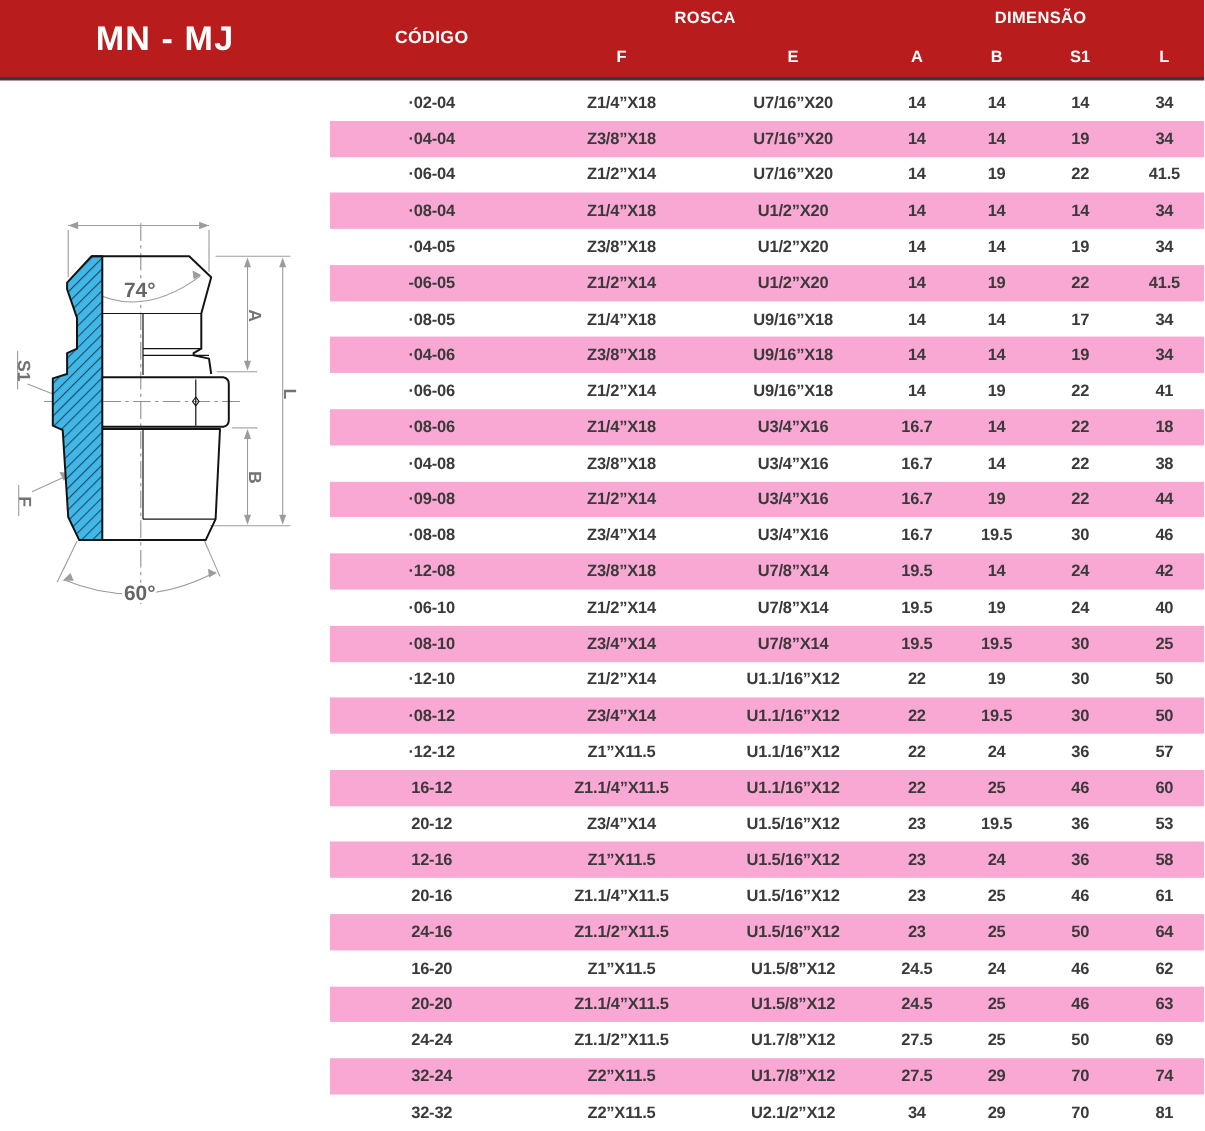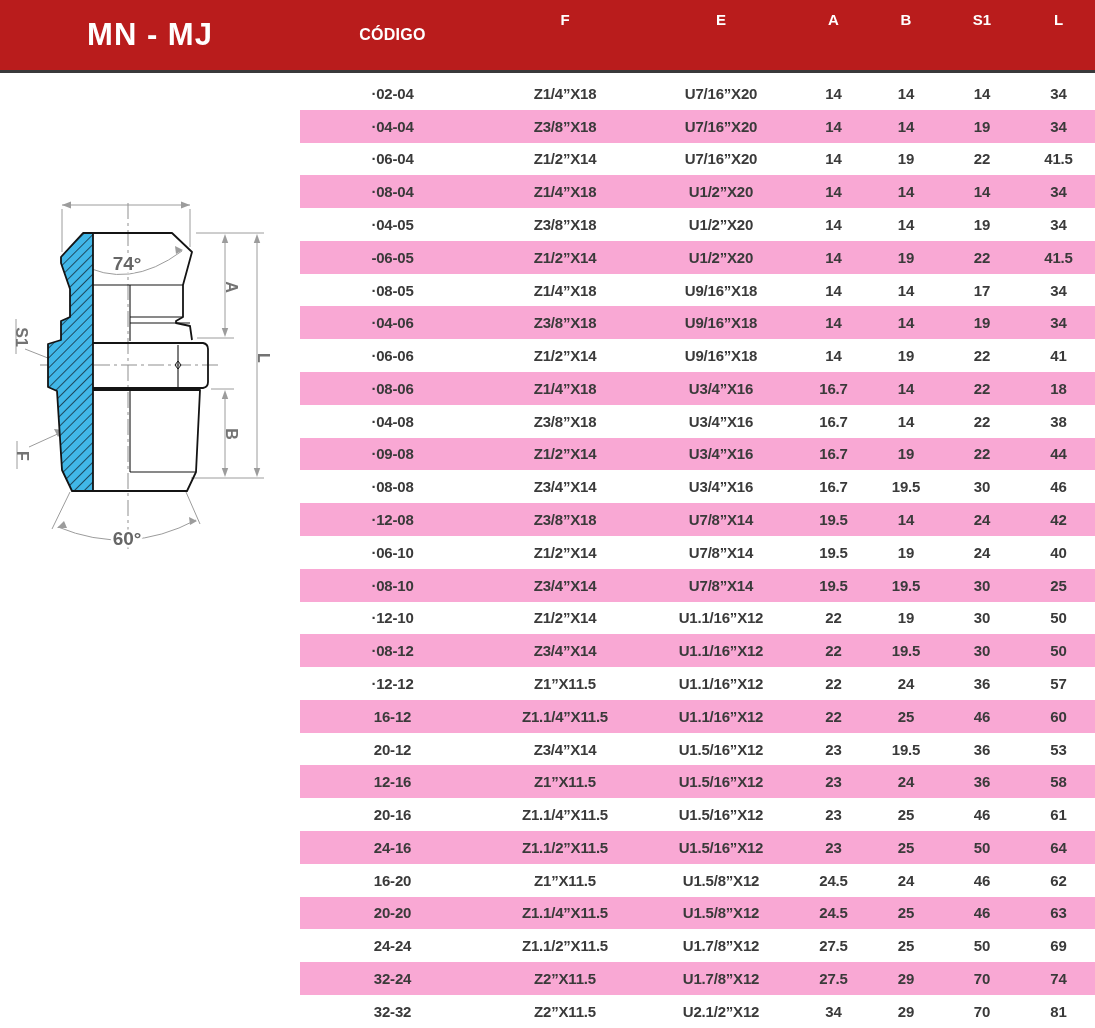--- a/index.html
+++ b/index.html
@@ -42,26 +42,28 @@
 </style>
 </head>
 <body>
 
 <div class="app">
 
   <div class="header">
     <div class="h-title">MN - MJ</div>
     <div class="h-codigo">CÓDIGO</div>
     <div class="h-group h-rosca">
+      <div class="g-top">ROSCA</div>
       <div class="g-bottom">
         <span class="sub sub-f">F</span>
         <span class="sub sub-e">E</span>
       </div>
     </div>
     <div class="h-group h-dim">
+      <div class="g-top">DIMENSÃO</div>
       <div class="g-bottom">
         <span class="sub sub-a">A</span>
         <span class="sub sub-b">B</span>
         <span class="sub sub-s1">S1</span>
         <span class="sub sub-l">L</span>
       </div>
     </div>
   </div>
 
   <svg class="drawing" width="292" height="368" viewBox="0 190 292 368" xmlns="http://www.w3.org/2000/svg">

